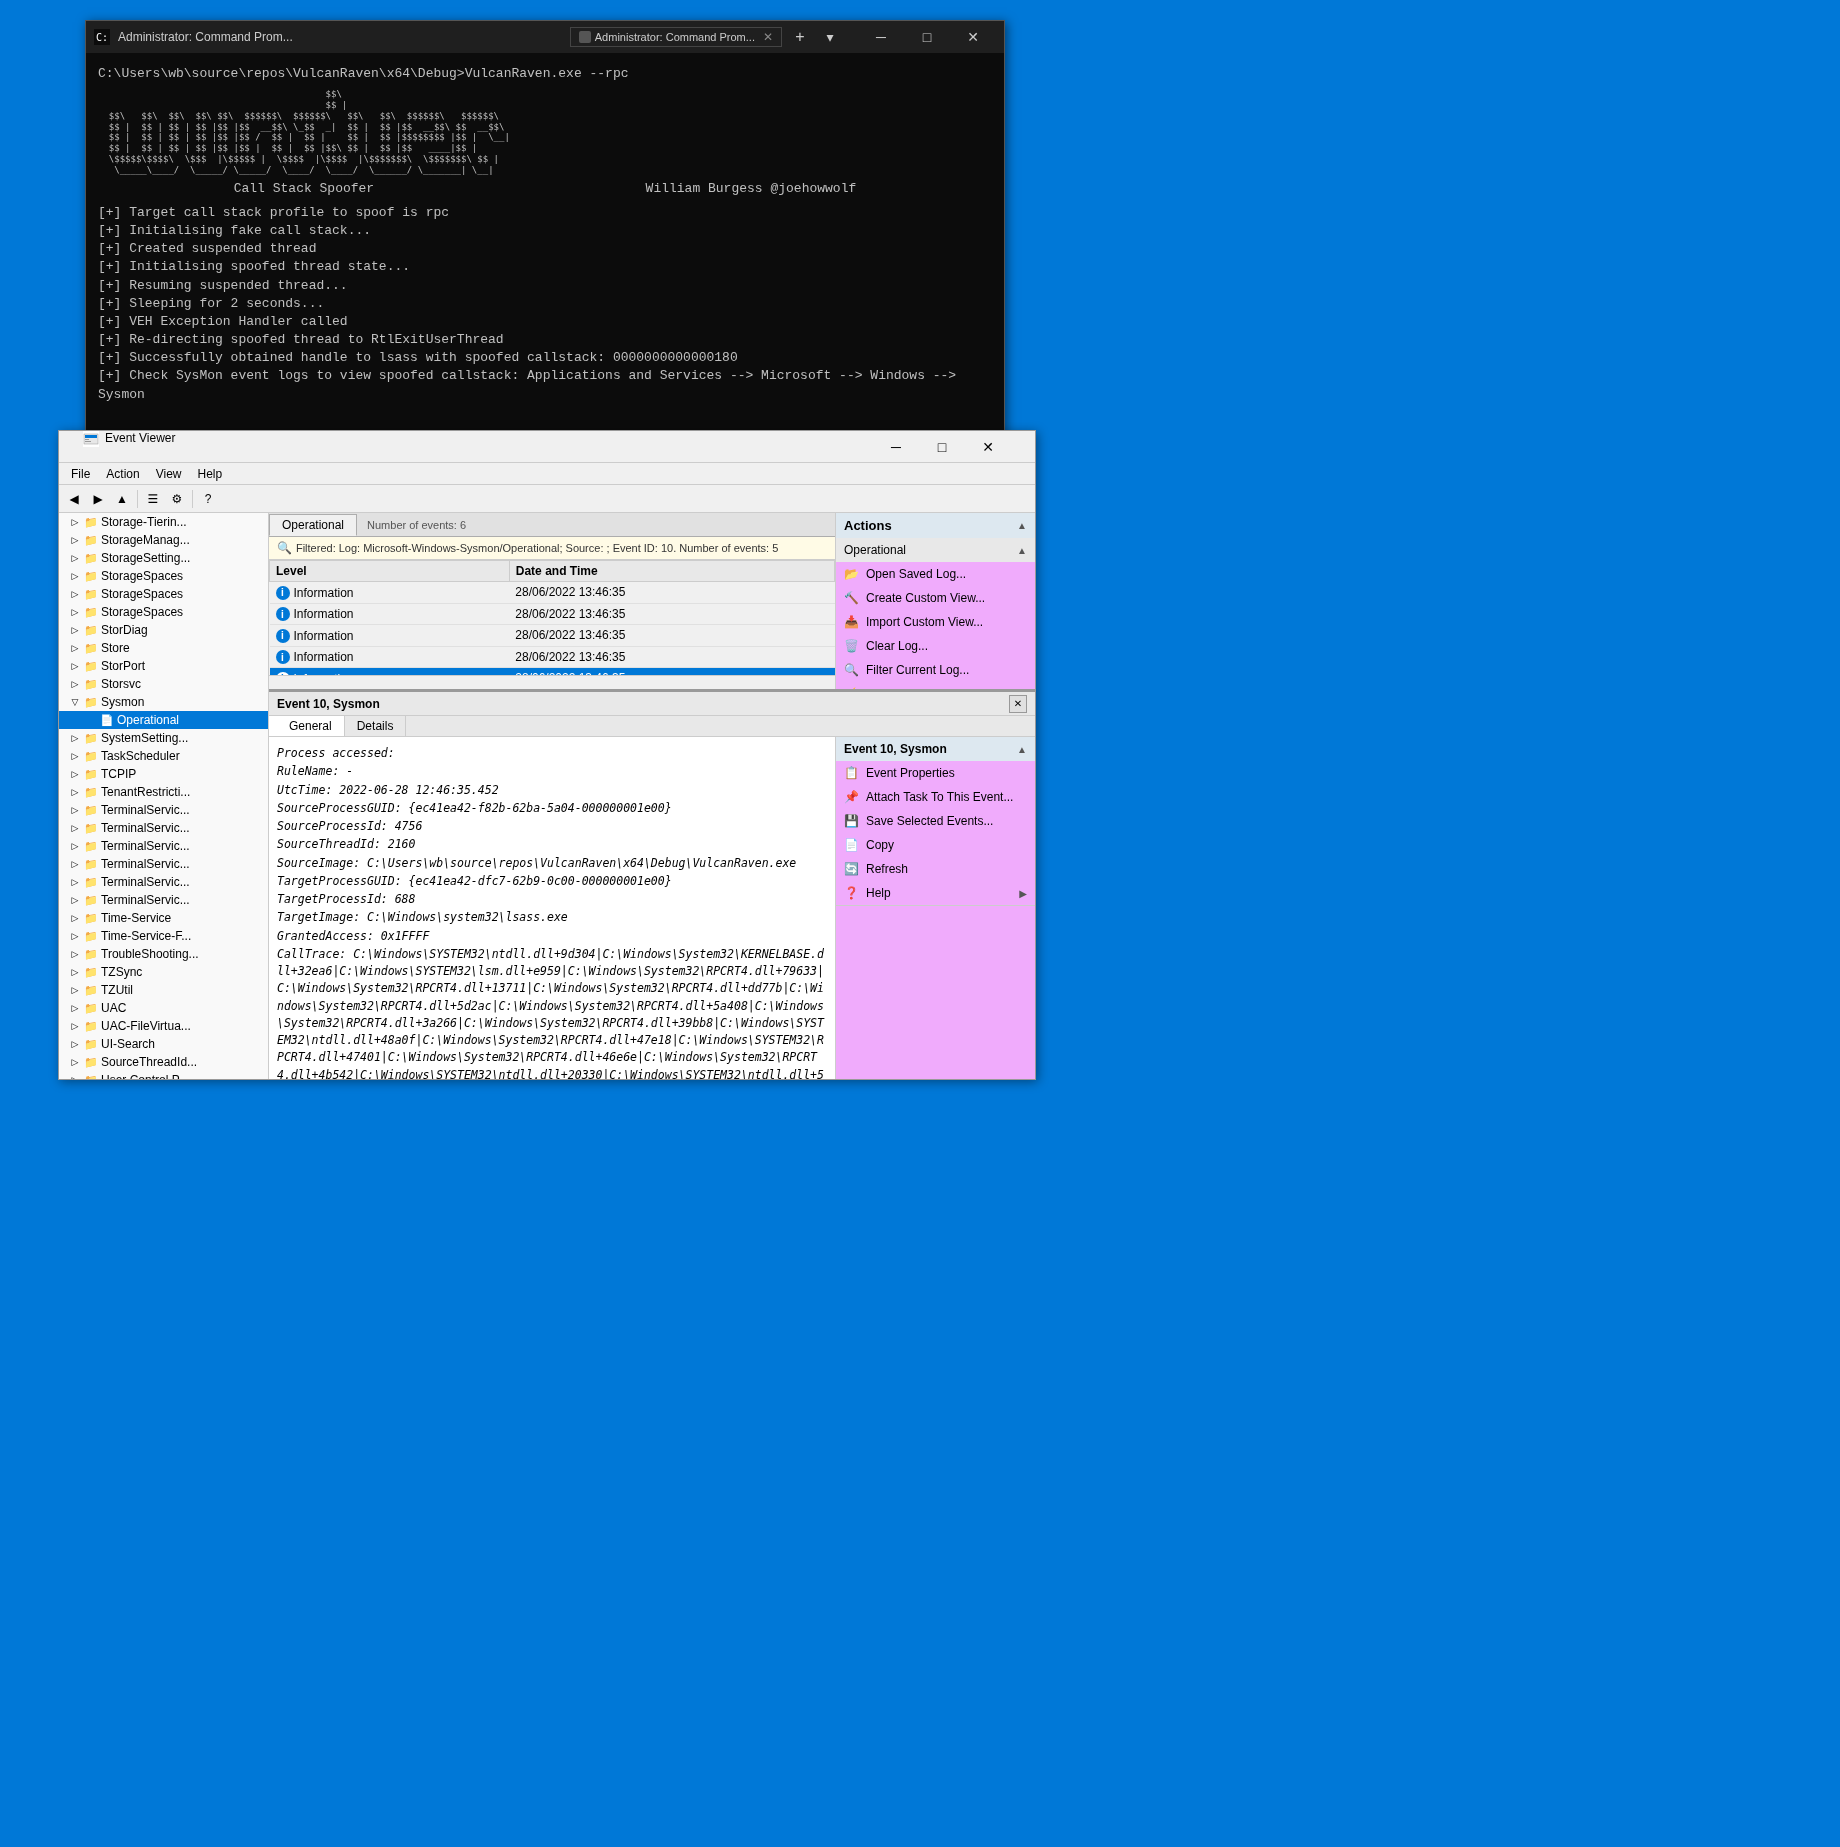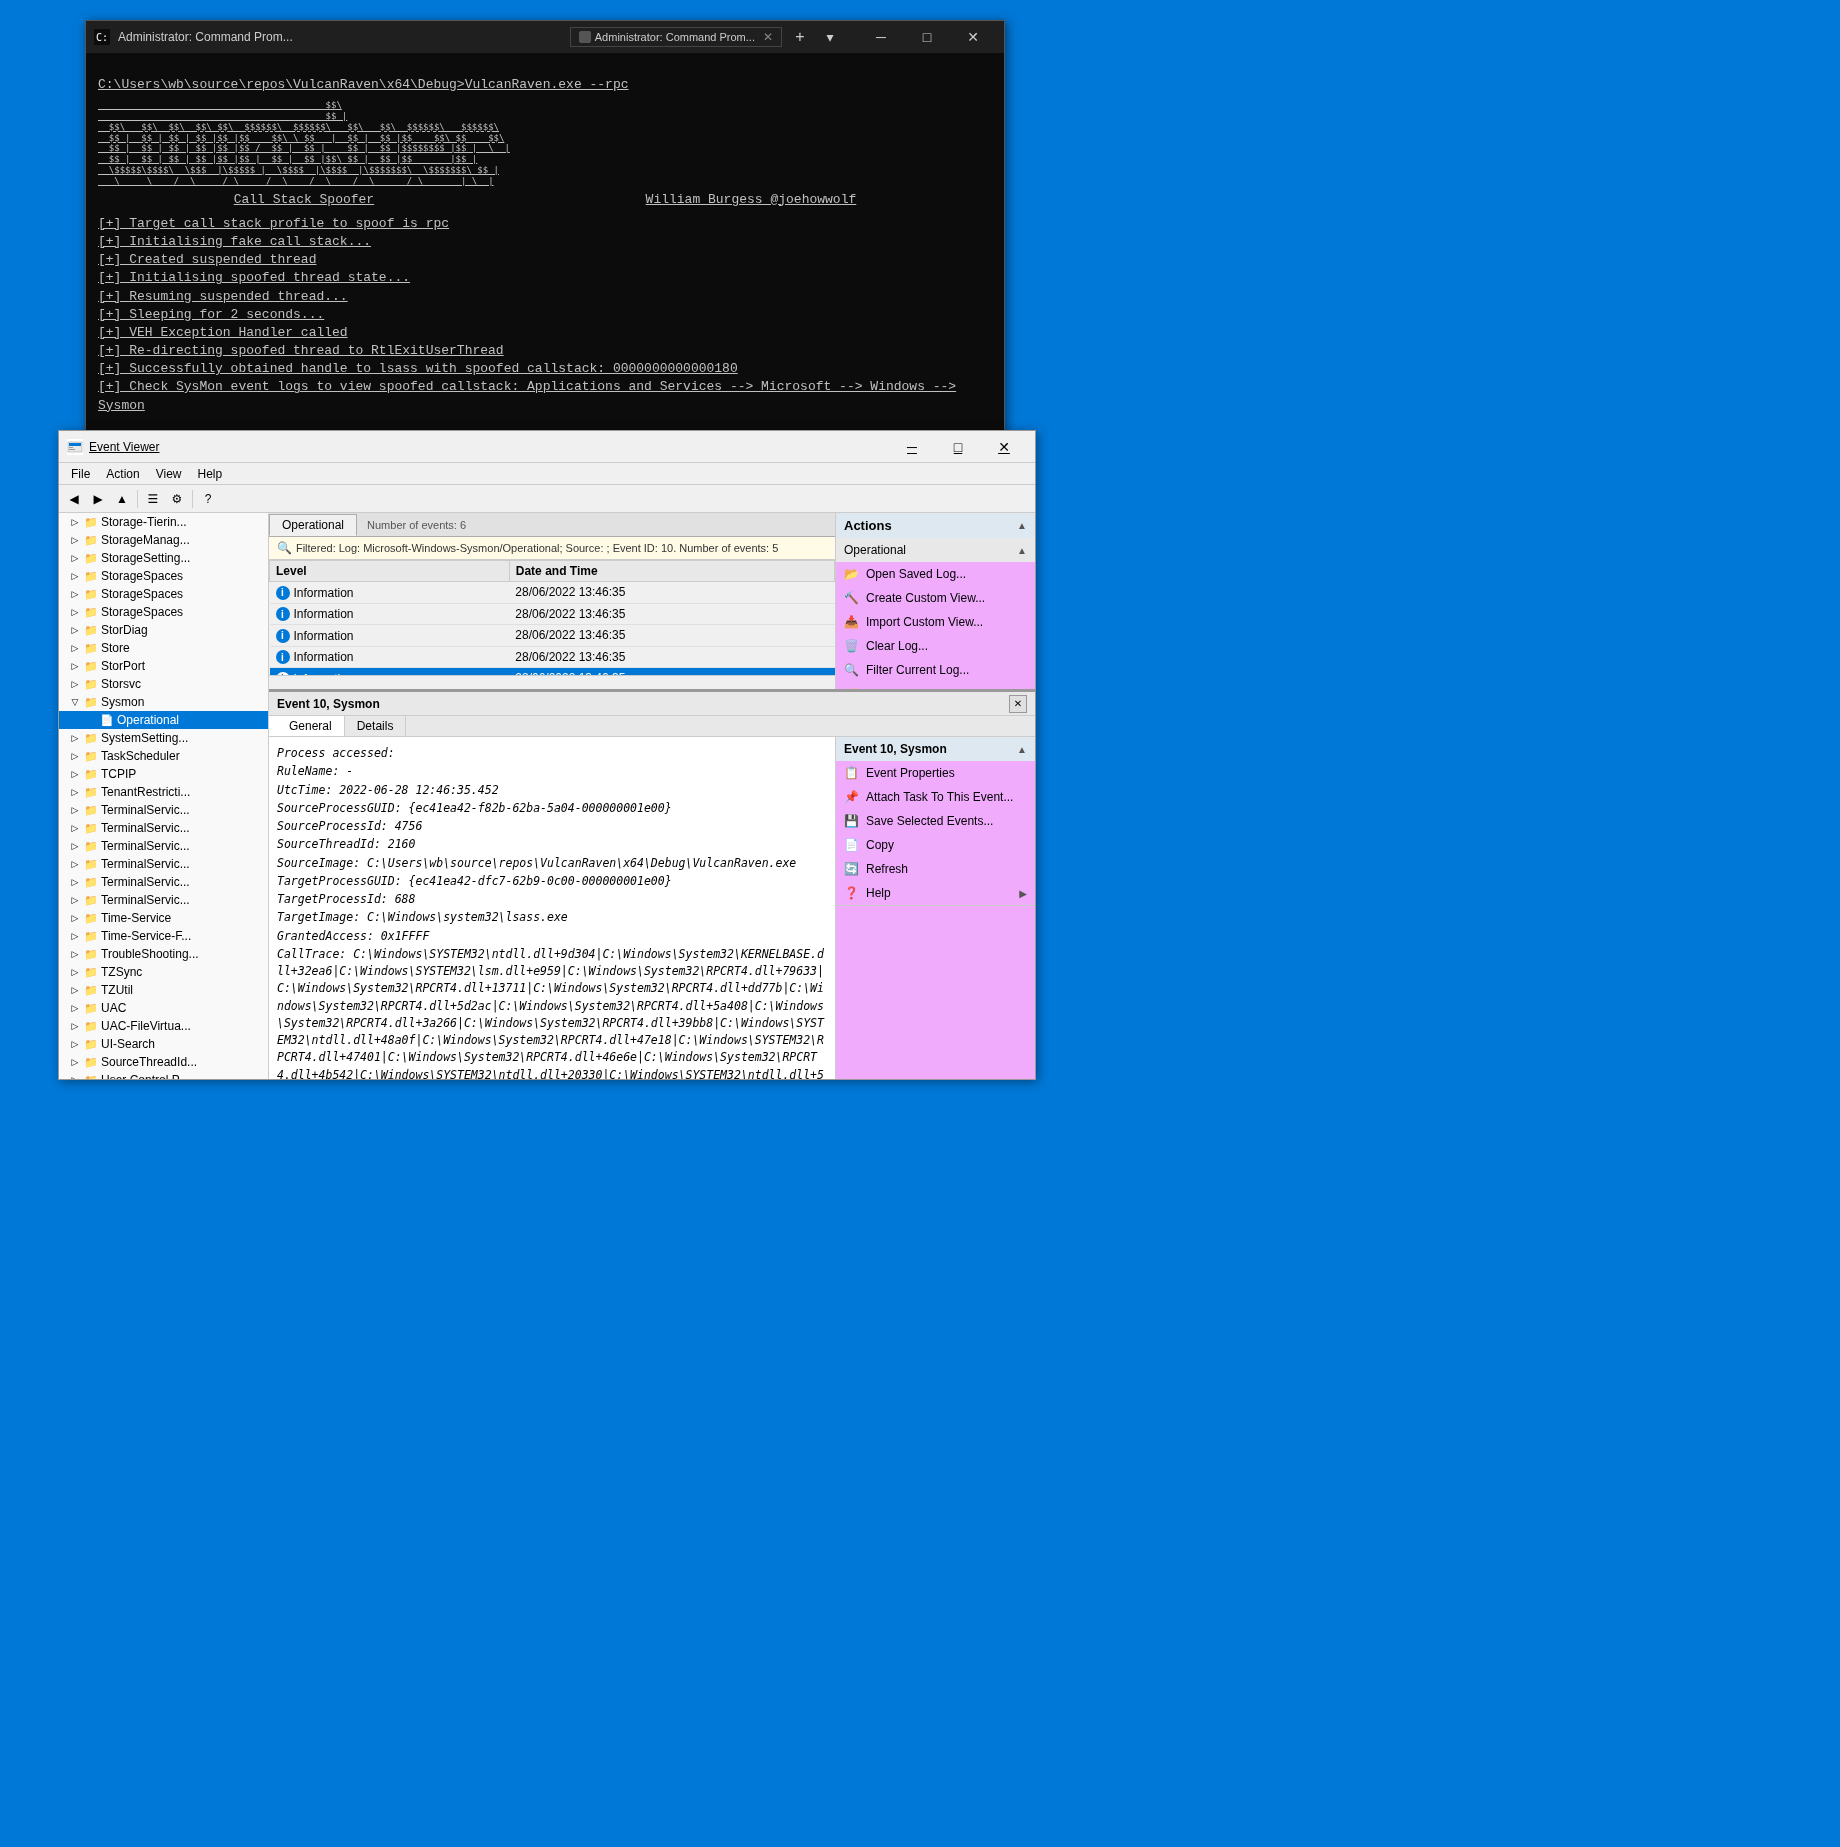--- a/index.html
+++ b/index.html
@@ -56,53 +56,50 @@
       border: none;
       background: transparent;
       color: #ccc;
       font-size: 14px;
       cursor: pointer;
       display: flex;
       align-items: center;
       justify-content: center;
     }
     .cmd-body {
-      padding: 23px 12px;
+      padding: 12px 12px;
       color: #c0c0c0;
       font-family: 'Consolas', 'Courier New', monospace;
       font-size: 13px;
       line-height: 1.4;
       height: calc(100% - 32px);
       overflow: hidden;
-      text-decoration: underline;
     }
     .cmd-body .prompt { color: #c0c0c0; }
     .cmd-body .ascii-art { color: #c0c0c0; font-size: 11px; line-height: 1.25; white-space: pre; }
     .cmd-body .info-line { color: #c0c0c0; }
 
     
     .ev-window {
       position: absolute;
       top: 430px;
       left: 58px;
       width: 978px;
       height: 650px;
       background: #f0f0f0;
       border: 1px solid #999;
       box-shadow: 2px 2px 10px rgba(0,0,0,0.4);
     }
     .ev-titlebar {
       height: 32px;
       background: #f0f0f0;
       display: flex;
-      align-items: center;
-      padding: 0 8px;
+      padding: 0 24px;
       gap: 6px;
       border-bottom: 1px solid #ccc;
-      text-decoration: underline;
     }
     .ev-titlebar-icon {
       width: 16px;
       height: 16px;
       flex-shrink: 0;
     }
     .ev-titlebar-title {
       flex: 1;
       font-size: 12px;
       color: #000;

